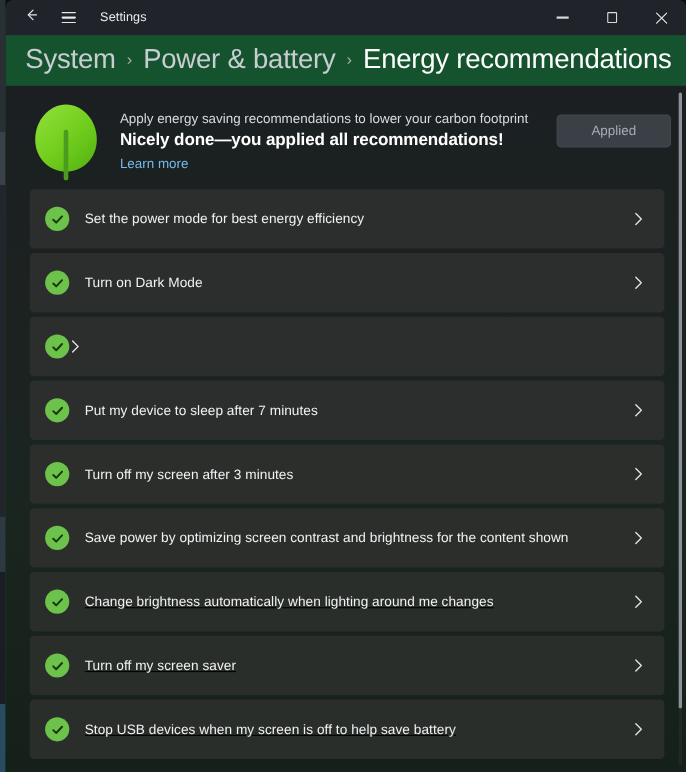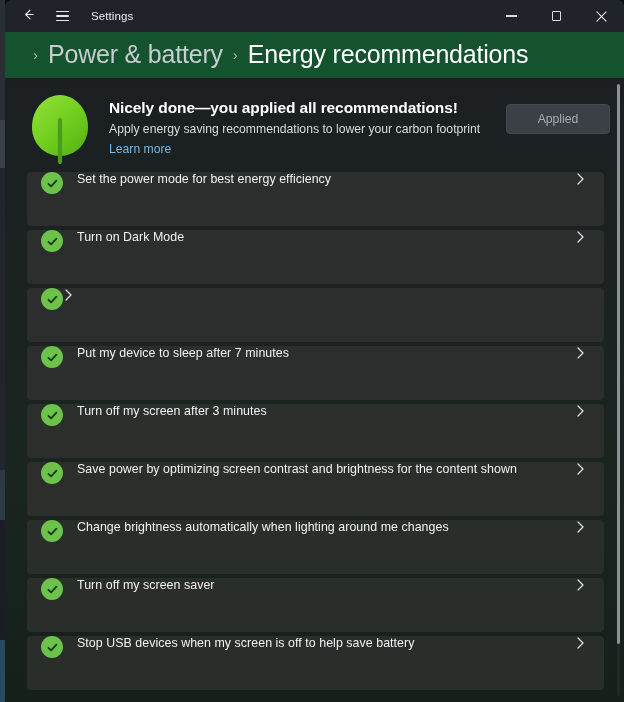--- a/index.html
+++ b/index.html
@@ -167,25 +167,25 @@
     padding: 0 20px 0 22px;
     margin-top: 2px;
   }
   .rec-row {
     position: relative;
     height: 54px;
     margin-bottom: 4px;
     border-radius: 4px;
     background: #2b2e2c;
     display: flex;
-    align-items: flex-start;
+    align-items: center;
     cursor: pointer;
   }
   .rec-row:nth-child(n+5) { background: #2b2e2b; }
-  .rec-row:nth-child(n+7) { background: #2a2e2a; }
+  .rec-row:nth-child(n+7) { background: #2a2e2a; text-decoration: underline; }
   .check-icon {
     flex: 0 0 auto;
     margin-left: 14px;
     width: 22px; height: 22px;
     border-radius: 50%;
     background: #6cc24a;
     display: flex;
     align-items: center;
     justify-content: center;
   }
@@ -267,20 +267,21 @@
         <span>
           <svg width="11" height="11" viewBox="0 0 12 12">
             <path d="M1 1 L11 11 M11 1 L1 11" stroke="#e4e6e9" stroke-width="1.2" stroke-linecap="round"></path>
           </svg>
         </span>
       </div>
     </div>
   </div>
 
   <div id="breadcrumb">
+    <span class="crumb dim">System</span>
     <span class="crumb-sep">›</span>
     <span class="crumb dim">Power &amp; battery</span>
     <span class="crumb-sep">›</span>
     <span class="crumb current">Energy recommendations</span>
   </div>
 
   <div id="page">
 
     <div id="hero">
 
@@ -292,22 +293,22 @@
               <stop offset="55%" stop-color="#72cf1e"></stop>
               <stop offset="100%" stop-color="#57b414"></stop>
             </linearGradient>
           </defs>
           <path d="M33 3 C48 3 61 17 61 35 C61 52 48 64 33 64 C18 64 5 52 5 35 C5 17 18 3 33 3 Z" fill="url(#leafgrad)"></path>
           <path d="M33 28 L33 70" stroke="#4a9c1e" stroke-width="4.2" stroke-linecap="round"></path>
         </svg>
       </div>
 
       <div id="hero-text">
+        <div id="hero-sub">Apply energy saving recommendations to lower your carbon footprint</div>
         <div id="hero-title">Nicely done—you applied all recommendations!</div>
-        <div id="hero-sub">Apply energy saving recommendations to lower your carbon footprint</div>
         <a id="hero-link">Learn more</a>
       </div>
 
       <div id="applied-button">Applied</div>
     </div>
 
     <div id="rec-list">
 
       <div class="rec-row">
         <span class="check-icon">

